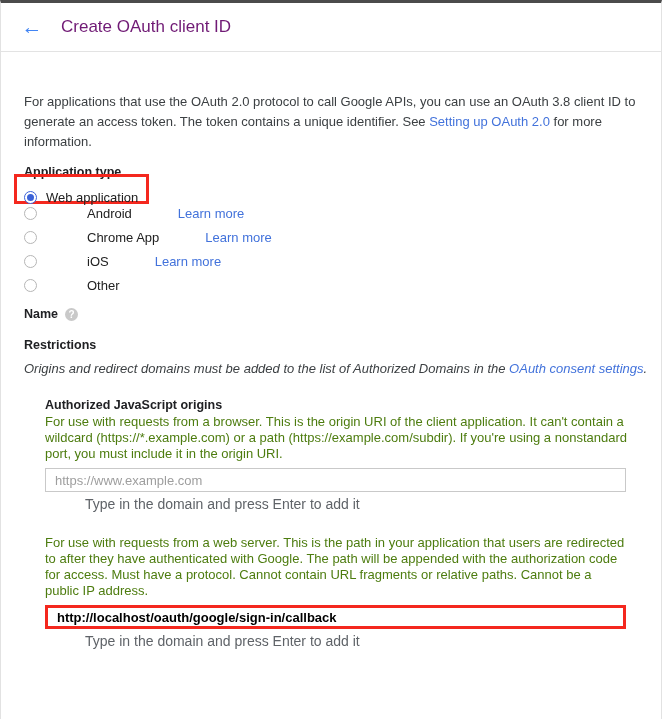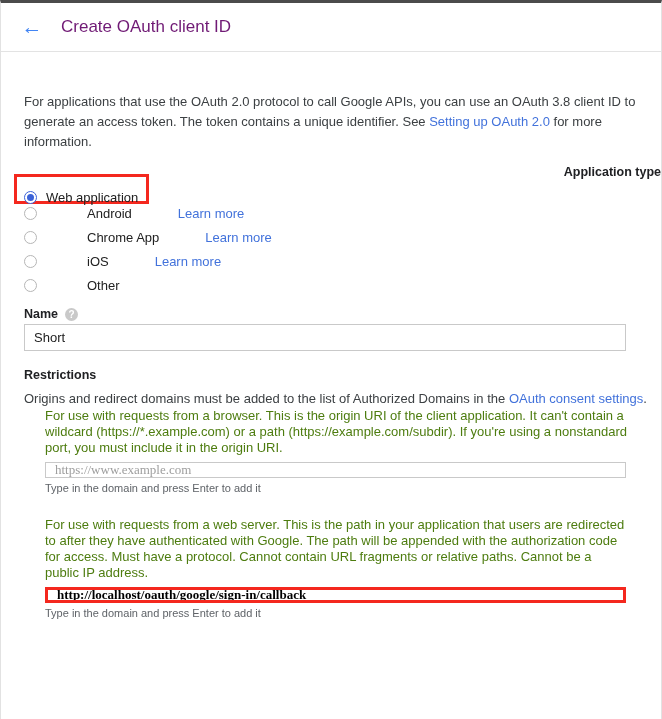--- a/index.html
+++ b/index.html
@@ -44,21 +44,21 @@
     color:#3c4043;
     max-width:622px;
   }
   a.link { color:#4272db; text-decoration:none; cursor:pointer; }
 
   .section-label {
     font-size:12.5px;
     font-weight:bold;
     color:#202124;
   }
-  .app-type-label { margin-top:13px;text-align:right; }
+  .app-type-label { margin-top:13px; }
 
   
   .radio-group { margin-top:2px; }
   .radio-row {
     display:flex;
     align-items:center;
     height:16px;
     font-size:13px;
     color:#212121;
   }
@@ -120,46 +120,46 @@
     padding:0 9px;
     margin-top:3px;
     outline:none;
     background:#fff;
   }
   .text-input::placeholder { color:#9e9e9e; }
 
   
   .restrictions-label { margin-top:17px; }
   .restrict-line { font-size:13px; margin-top:4px; color:#3c4043; }
-  .restrict-line2 { margin-top:9px; }
+  .restrict-line2 { margin-top:9px;font-style:italic; }
 
   .indent { margin-left:21px; }
   .sub-heading { margin-top:22px; font-size:12.5px; font-weight:bold; color:#202124; }
   .sub-desc {
     font-size:13px;
     line-height:16px;
     color:#4d7c0f;
     max-width:582px;
     margin-top:2px;
   }
   .small-input {
     width:581px;
-    height:16px;
+    height:24px;
     margin-top:6px;
-    font-family:Liberation Serif, serif;
   }
   .hl-input {
     border:3px solid #f4281e;
     font-weight:bold;
     color:#000;
   }
   .hint {
-    font-size:11px;
+    font-size:14px;
     color:#5f6368;
     margin-top:4px;
+    margin-left:40px;
   }
   .redirect-block { margin-top:23px; }
 </style>
 </head>
 <body>
 
 <div class="header">
   <div class="back-arrow">←</div>
   <div class="page-title">Create OAuth client ID</div>
 </div>
@@ -201,26 +201,26 @@
       <span class="radio"></span>
       <span>Other</span>
     </div>
 
   </div>
 
   <div class="name-row">
     <span class="section-label">Name</span>
     <span class="help-icon">?</span>
   </div>
-  <input class="text-input" type="text" value="Short" style="">
 
   <div class="section-label restrictions-label">Restrictions</div>
   <div class="restrict-line restrict-line2"><span>Origins and redirect domains must be added to the list of Authorized Domains in the </span><a class="link">OAuth consent settings</a><span>.</span></div>
 
   <div class="indent">
+    <div class="sub-heading">Authorized JavaScript origins</div>
     <div class="sub-desc">For use with requests from a browser. This is the origin URI of the client application. It can't contain a wildcard (https://*.example.com) or a path (https://example.com/subdir). If you're using a nonstandard port, you must include it in the origin URI.</div>
     <input class="text-input small-input" type="text" placeholder="https://www.example.com" style="">
     <div class="hint">Type in the domain and press Enter to add it</div>
   </div>
 
   <div class="indent redirect-block">
     <div class="sub-desc">For use with requests from a web server. This is the path in your application that users are redirected to after they have authenticated with Google. The path will be appended with the authorization code for access. Must have a protocol. Cannot contain URL fragments or relative paths. Cannot be a public IP address.</div>
     <input class="text-input small-input hl-input" type="text" value="http://localhost/oauth/google/sign-in/callback" style="">
     <div class="hint">Type in the domain and press Enter to add it</div>
   </div>

